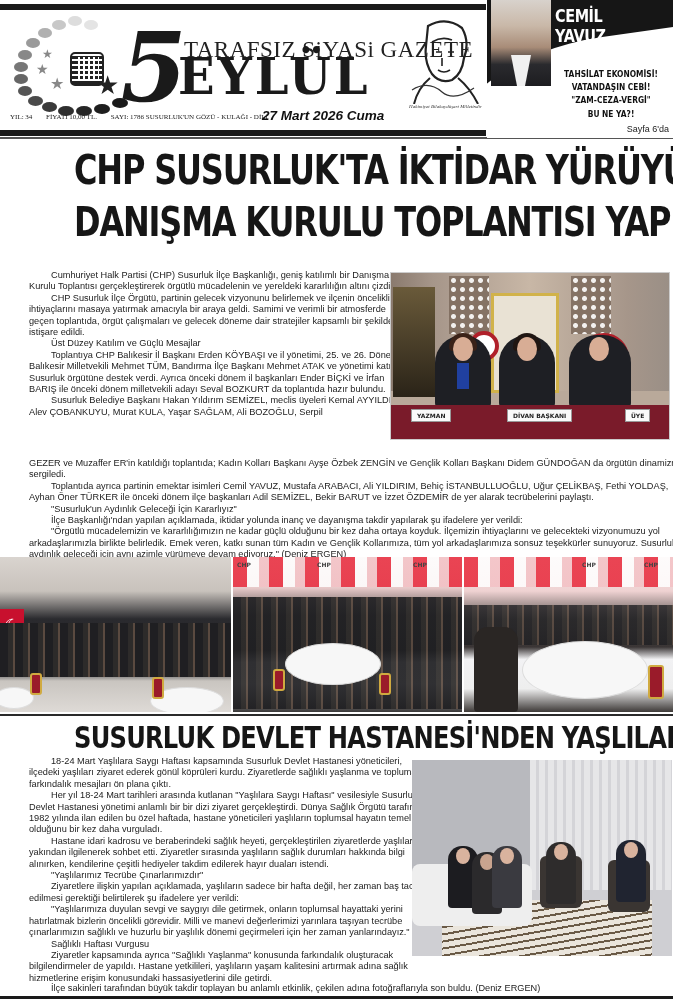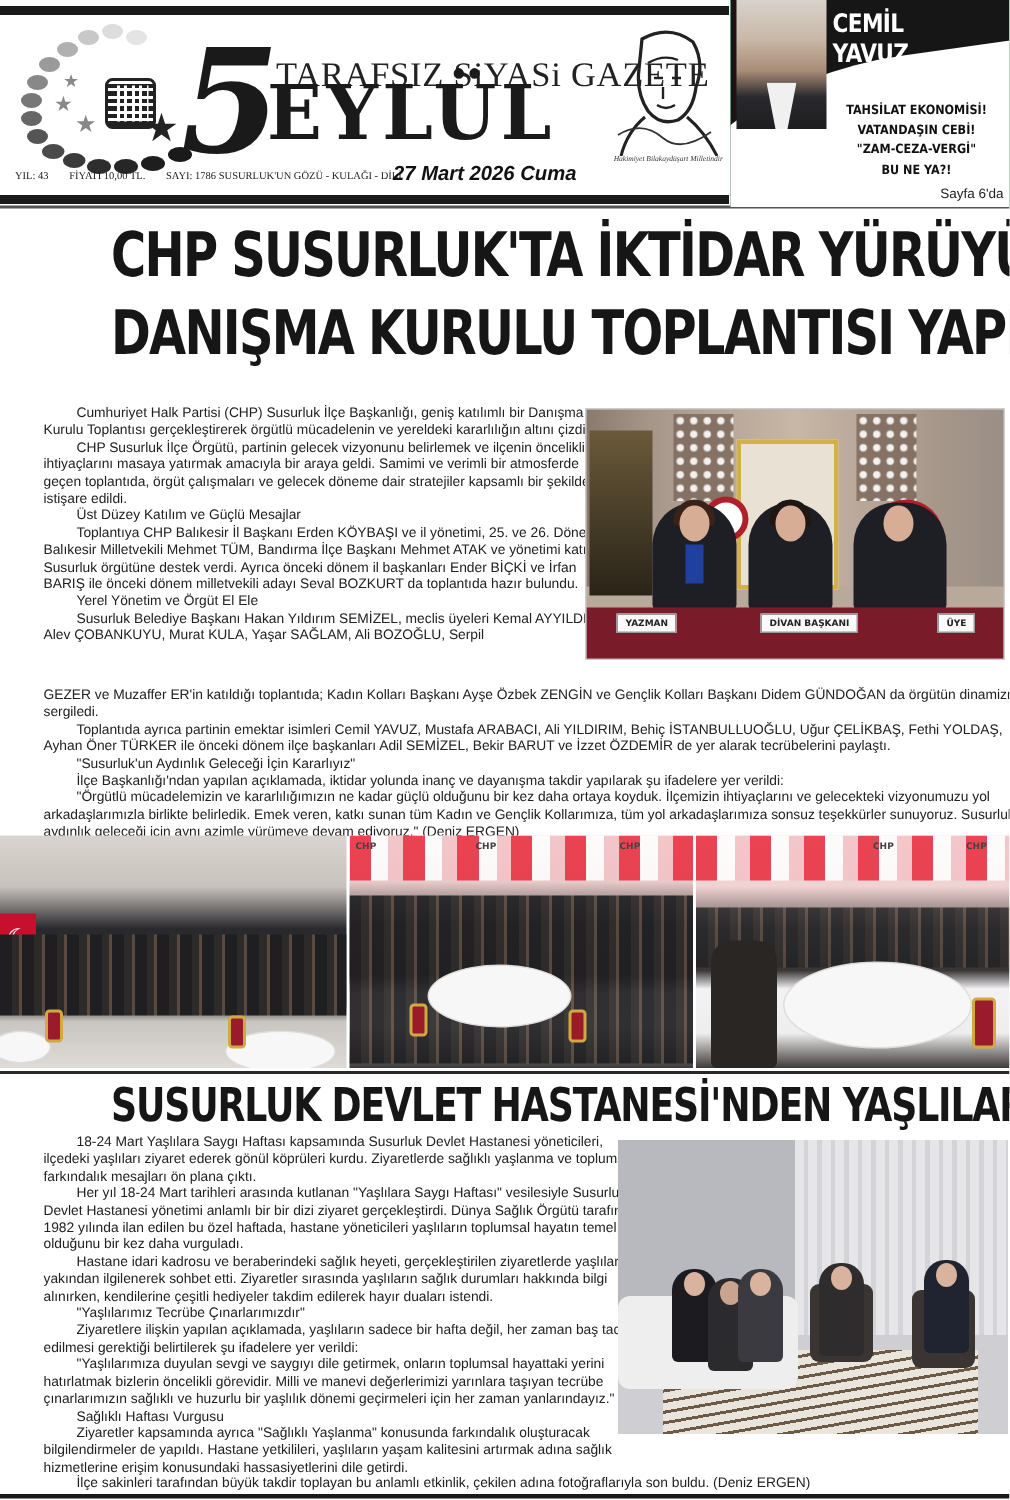--- a/index.html
+++ b/index.html
@@ -124,21 +124,21 @@
     <span class="star" style="left:28px;top:48px;font-size:14px">★</span>
     <span class="star" style="left:42px;top:62px;font-size:16px">★</span>
     <span class="star big" style="left:88px;top:58px">★</span>
   </div>
 
   <div class="five">5</div>
   <div class="tagline">TARAFSIZ SiYASi GAZETE</div>
   <div class="title-eylul">EYLÜL</div>
 
   <div class="meta-line">
-    <span>YIL: 43</span>
+    <span>YIL: 34</span>
     <span>FİYATI  10,00 TL.</span>
     <span>SAYI: 1786 SUSURLUK'UN GÖZÜ - KULAĞI - DİLİ</span>
   </div>
   <div class="issue-date">27 Mart 2026 Cuma</div>
 
   <div class="ataturk">
     <svg width="75" height="86" viewBox="0 0 75 86">
       <path d="M20 8 Q38 -2 54 10 Q62 24 56 40 Q54 56 44 62 Q32 66 24 56 Q16 44 18 28 Z" fill="none" stroke="#222" stroke-width="2.2"></path>
       <path d="M24 24 Q34 18 44 22 M28 34 l6 0 M40 34 l6 0 M34 40 l0 8 M30 52 Q36 56 42 52" stroke="#222" stroke-width="1.6" fill="none"></path>
       <path d="M22 60 Q10 70 6 86 M50 60 Q62 70 70 86" stroke="#222" stroke-width="2" fill="none"></path>
@@ -170,21 +170,20 @@
 <h1 class="headline-1">
   <span class="line">CHP SUSURLUK'TA İKTİDAR YÜRÜYÜŞÜ:</span>
   <span class="line">DANIŞMA KURULU TOPLANTISI YAPILDI</span>
 </h1>
 
 <div class="article-1-col body-text">
   <p>Cumhuriyet Halk Partisi (CHP) Susurluk İlçe Başkanlığı, geniş katılımlı bir Danışma Kurulu Toplantısı gerçekleştirerek örgütlü mücadelenin ve yereldeki kararlılığın altını çizdi.</p>
   <p>CHP Susurluk İlçe Örgütü, partinin gelecek vizyonunu belirlemek ve ilçenin öncelikli ihtiyaçlarını masaya yatırmak amacıyla bir araya geldi. Samimi ve verimli bir atmosferde geçen toplantıda, örgüt çalışmaları ve gelecek döneme dair stratejiler kapsamlı bir şekilde istişare edildi.</p>
   <p>Üst Düzey Katılım ve Güçlü Mesajlar</p>
   <p>Toplantıya CHP Balıkesir İl Başkanı Erden KÖYBAŞI ve il yönetimi, 25. ve 26. Dönem Balıkesir Milletvekili Mehmet TÜM, Bandırma İlçe Başkanı Mehmet ATAK ve yönetimi katılarak Susurluk örgütüne destek verdi. Ayrıca önceki dönem il başkanları Ender BİÇKİ ve İrfan BARIŞ ile önceki dönem milletvekili adayı Seval BOZKURT da toplantıda hazır bulundu.</p>
-  <p>Yerel Yönetim ve Örgüt El Ele</p>
   <p>Susurluk Belediye Başkanı Hakan Yıldırım SEMİZEL, meclis üyeleri Kemal AYYILDIZ, Alev ÇOBANKUYU, Murat KULA, Yaşar SAĞLAM, Ali BOZOĞLU, Serpil</p>
 </div>
 
 <figure class="photo-main">
   <div class="pm-wall"></div>
   <div class="pm-portrait"></div>
   <div class="pm-lattice" style="left:58px"></div>
   <div class="pm-lattice" style="left:180px"></div>
   <div class="pm-door"></div>
   <div class="pm-emblem" style="left:78px"></div>

